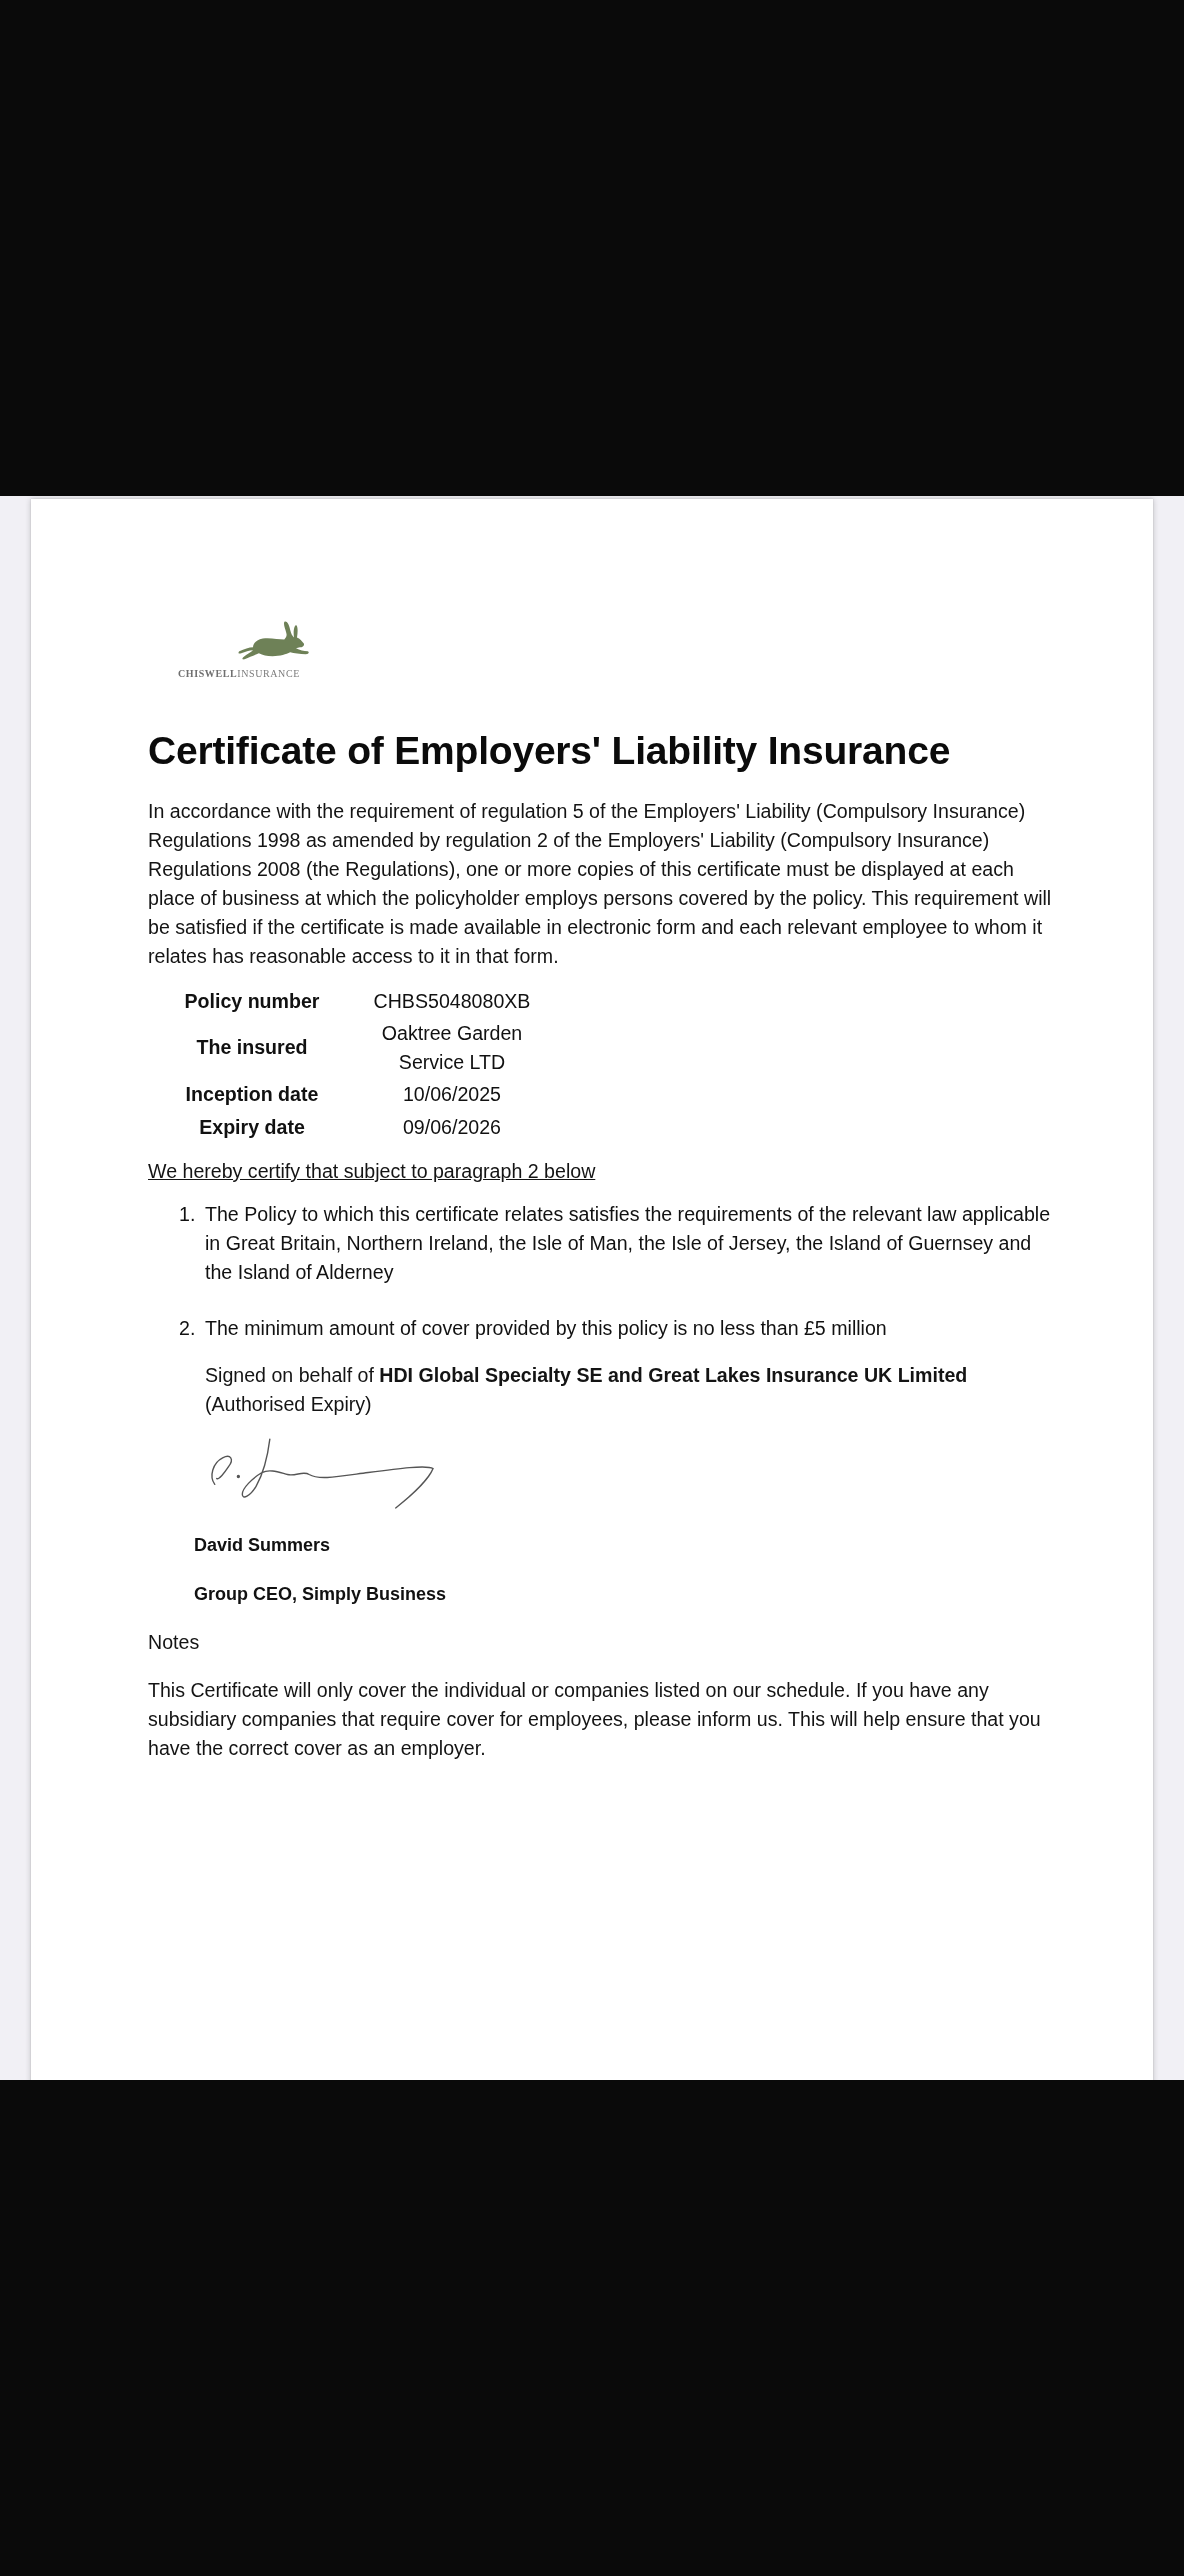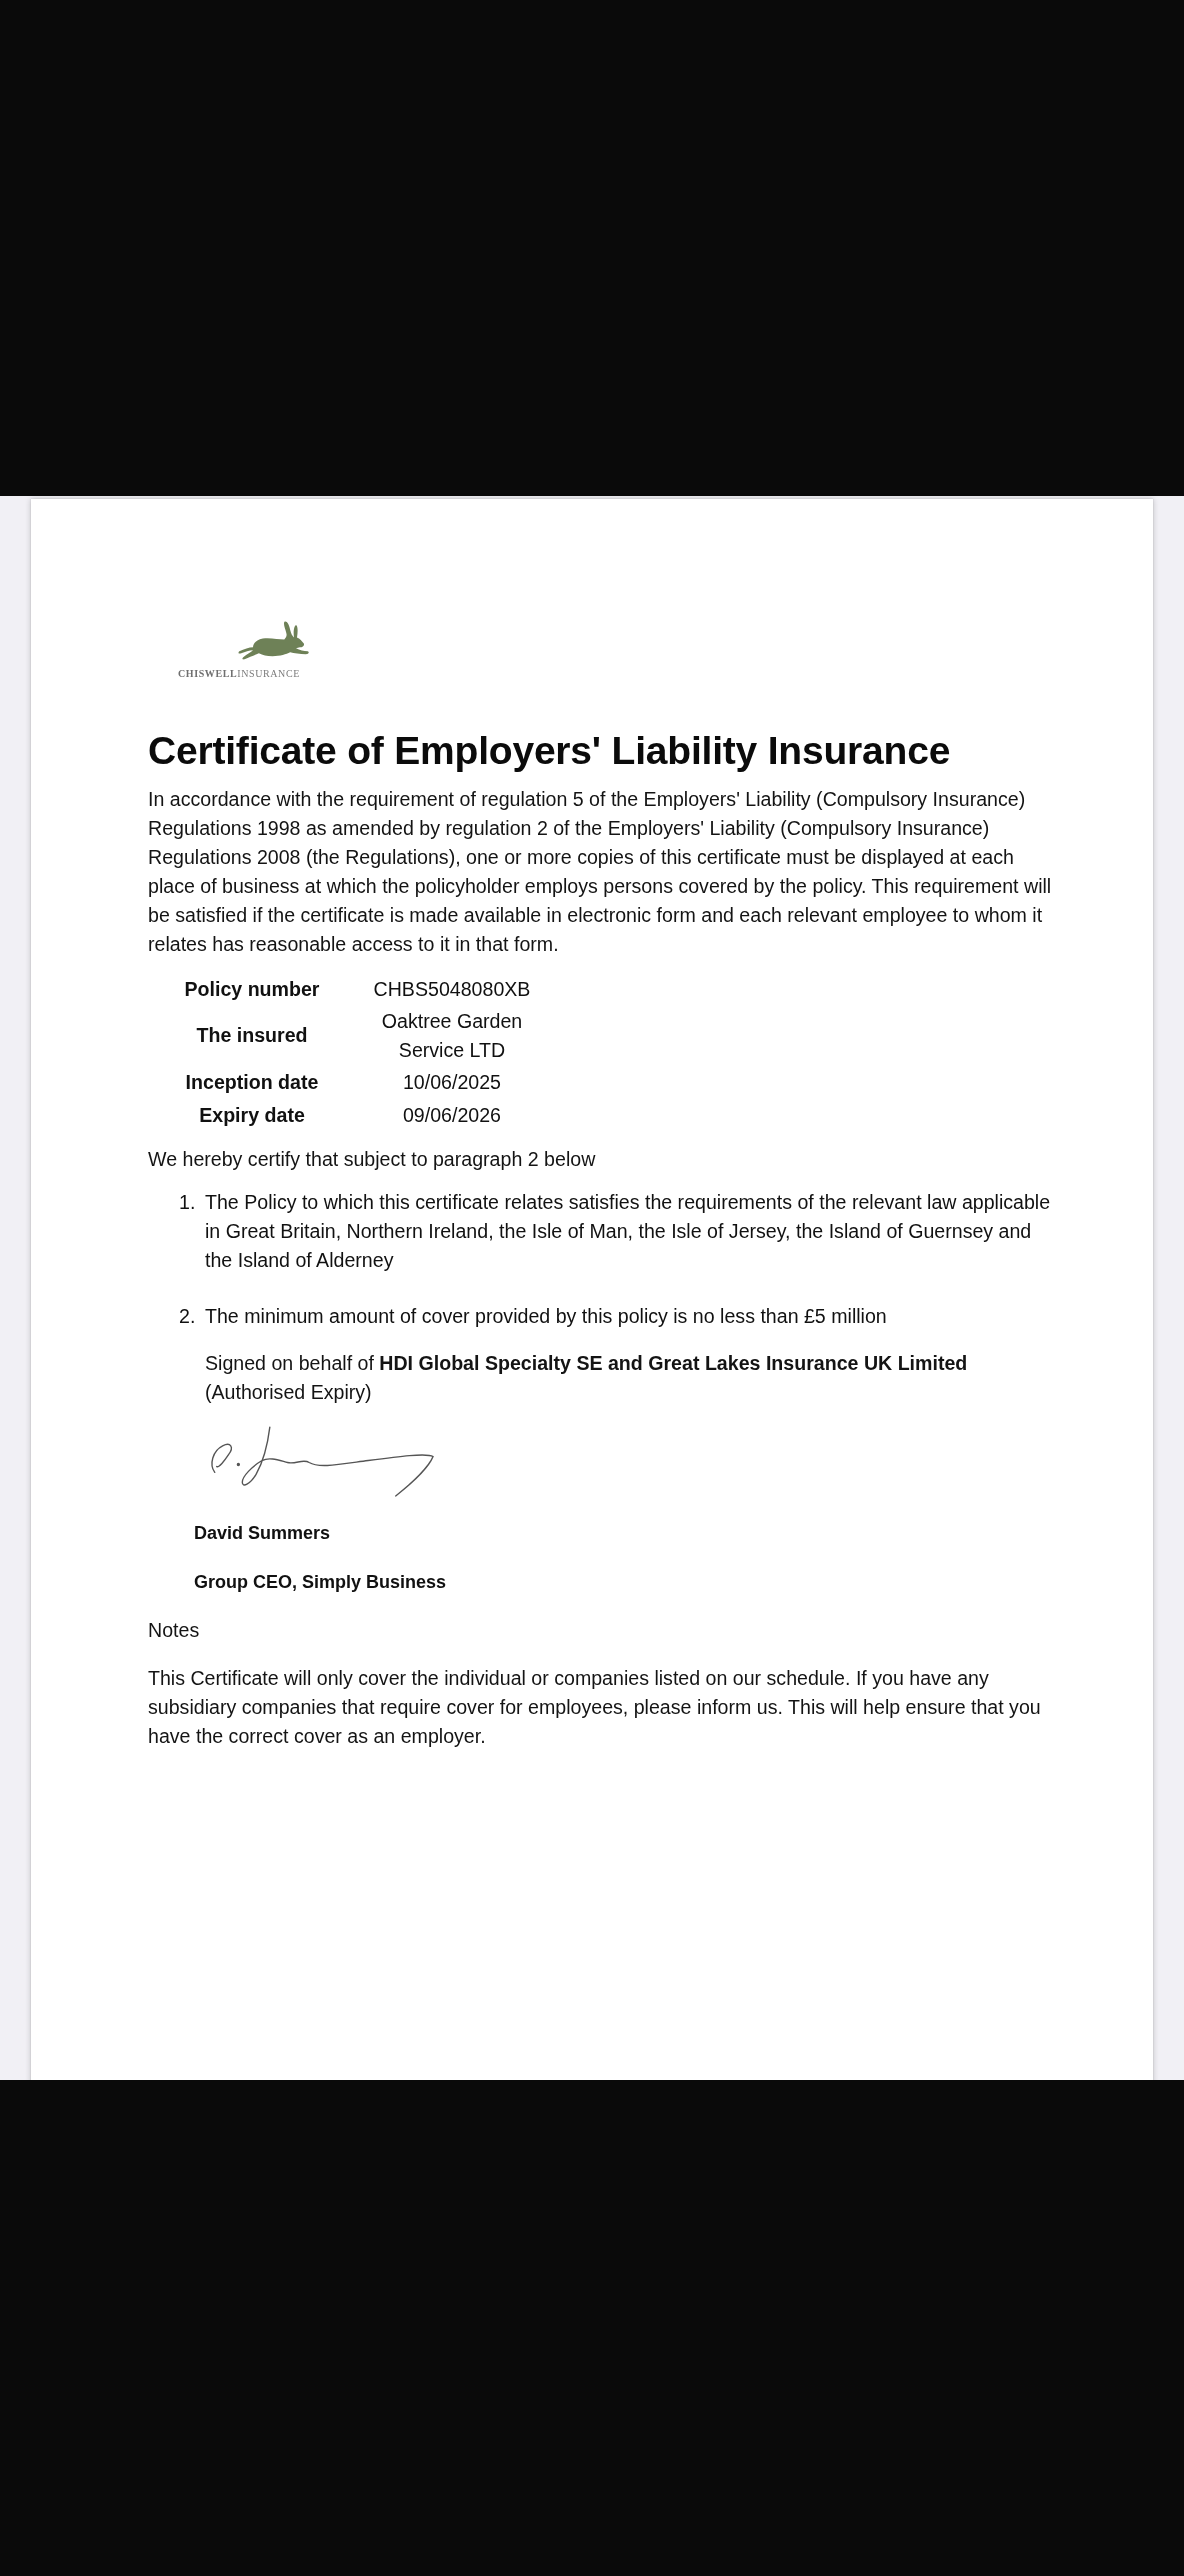--- a/index.html
+++ b/index.html
@@ -29,26 +29,26 @@
   }
   .logo-text b { font-weight: bold; color: #6f6f6f; }
   .content { position: absolute; left: 117px; top: 228px; width: 914px; }
   h1 {
     margin: 0; font-size: 39px; font-weight: bold; letter-spacing: -0.2px;
     color: #0b0b0b; line-height: 47px;
   }
   .p {
     font-size: 19.6px; line-height: 29px; margin: 0; color: #141414;
   }
-  .intro { margin-top: 11px; }
+  .intro { margin-top: 23px; }
   table.details { border-collapse: collapse; margin-top: 13.8px; margin-left: 2px; text-align: center; }
   table.details td { font-size: 19.6px; line-height: 28.5px; padding: 2px 0; vertical-align: middle; }
   table.details td.label { font-weight: bold; width: 204px; }
   table.details td.value { width: 196px; }
-  .certify { margin-top: 13.8px; }
+  .certify { margin-top: 13.8px; text-decoration: underline; }
   ol.clauses { list-style: none; margin: 13.8px 0 0 0; padding: 0; }
   ol.clauses li { position: relative; padding-left: 57px; font-size: 19.6px; line-height: 29px; }
   ol.clauses li + li { margin-top: 27.5px; }
   .num { position: absolute; left: 31px; top: 0; }
   .signed { margin-left: 57px; margin-top: 17.7px; }
   .signature { margin-left: 53px; margin-top: 13.8px; width: 236px; height: 83px; }
   .signer { margin-left: 46px; font-weight: bold; font-size: 18px; line-height: 28.5px; }
   .signer.name { margin-top: 15.7px; }
   .signer.role { margin-top: 19.6px; }
   .notes-h { margin-top: 19.6px; }

